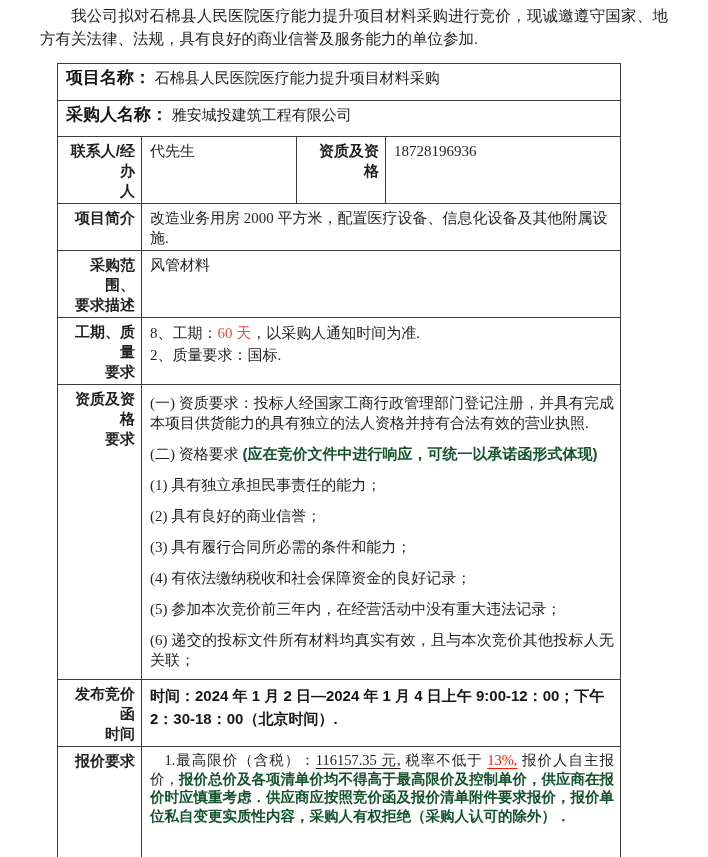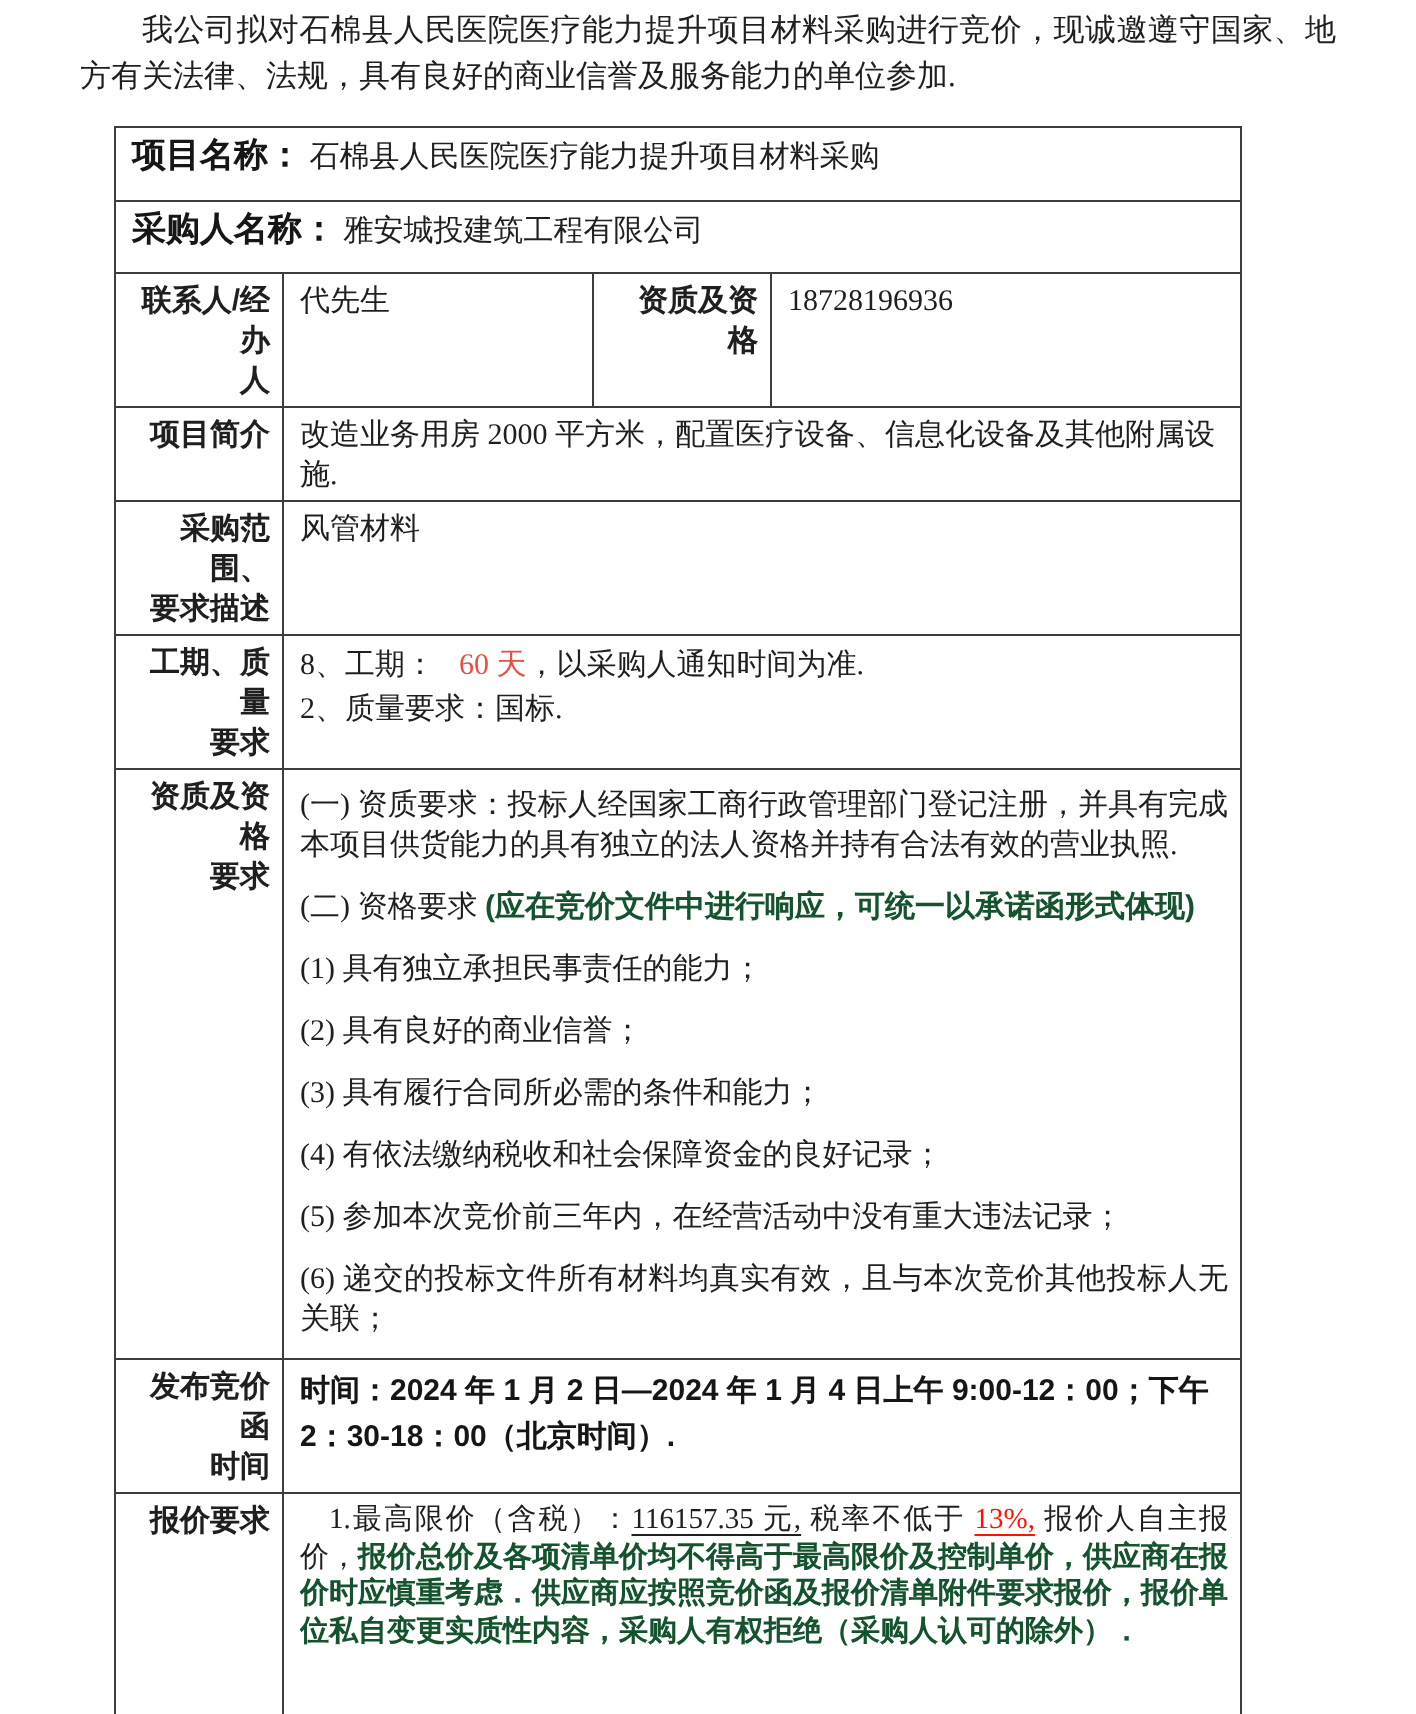--- a/index.html
+++ b/index.html
@@ -30,21 +30,21 @@
   col.c1{width:84px;}col.c2{width:155px;}col.c3{width:89px;}col.c4{width:235px;}
   .hei{font-family:Liberation Sans, sans-serif;font-weight:700;color:#14532d;}
   .lbl{font-family:"Liberation Sans","DejaVu Sans",sans-serif;font-weight:700;color:#161616;font-size:17px;}
   td.labelcell{padding-left:6px;text-align:right;}
   td.center{}
   td.vmid{vertical-align:middle;}
   .twoline-spread{line-height:30px;padding-top:4px;}
   .twoline-tight{line-height:24px;padding-top:2px;margin-top:32px;}
   .u{text-decoration:underline;text-underline-offset:3px;}
   .red{color:#ff1200;text-decoration:underline;}
-  .softred{color:#e65045;margin-left:12px;}
+  .softred{color:#e65045;}
   .qualbox{height:280px;overflow:hidden;padding-top:4px;}
   .qualbox p{margin:0 0 11px 0;line-height:20px;text-align:justify;}
   .quotebox{height:124px;overflow:hidden;}
   .quotebox p{margin:0;line-height:18.5px;font-size:14.5px;text-align:justify;text-indent:1em;}
   td.quotecell{padding-top:3px;padding-right:4px;}
   .schedline{line-height:22px;}
   .pubtime{font-family:"Liberation Sans","DejaVu Sans",sans-serif;font-weight:700;line-height:23px;color:#161616;}
 </style>
 </head>
 <body>

